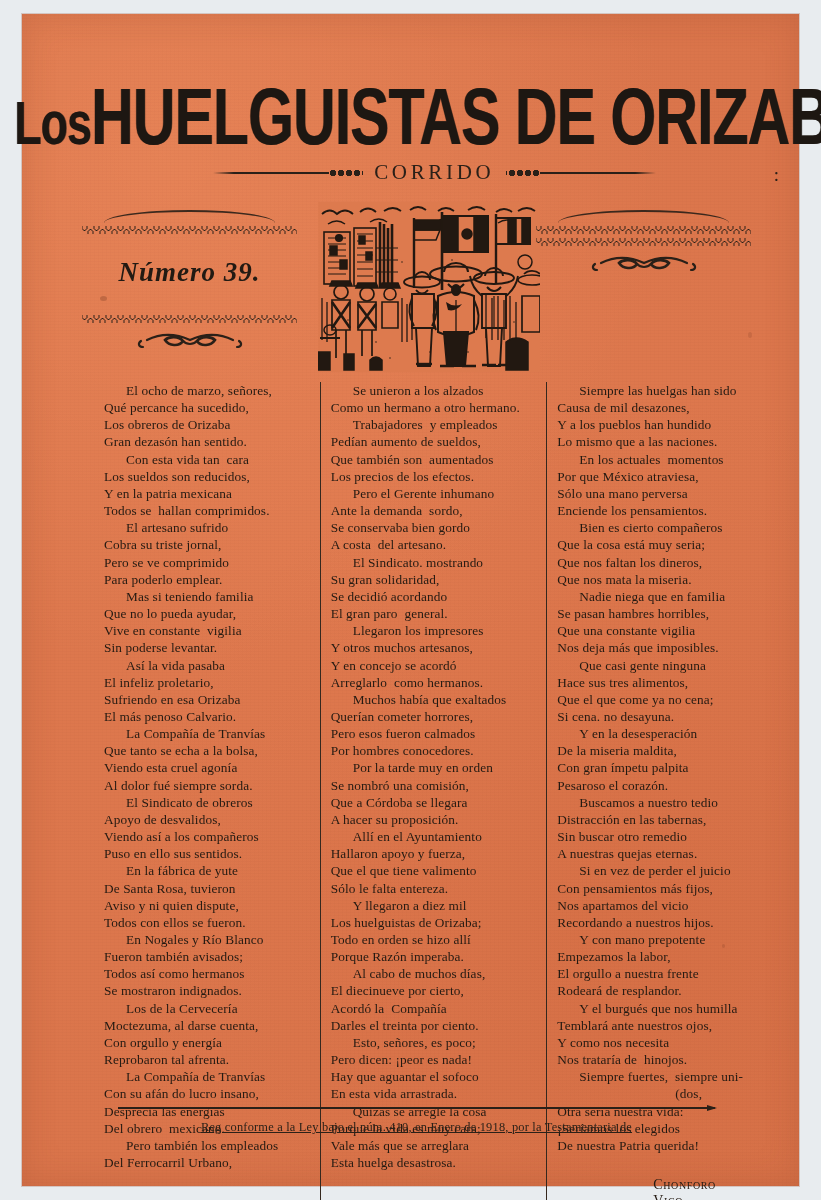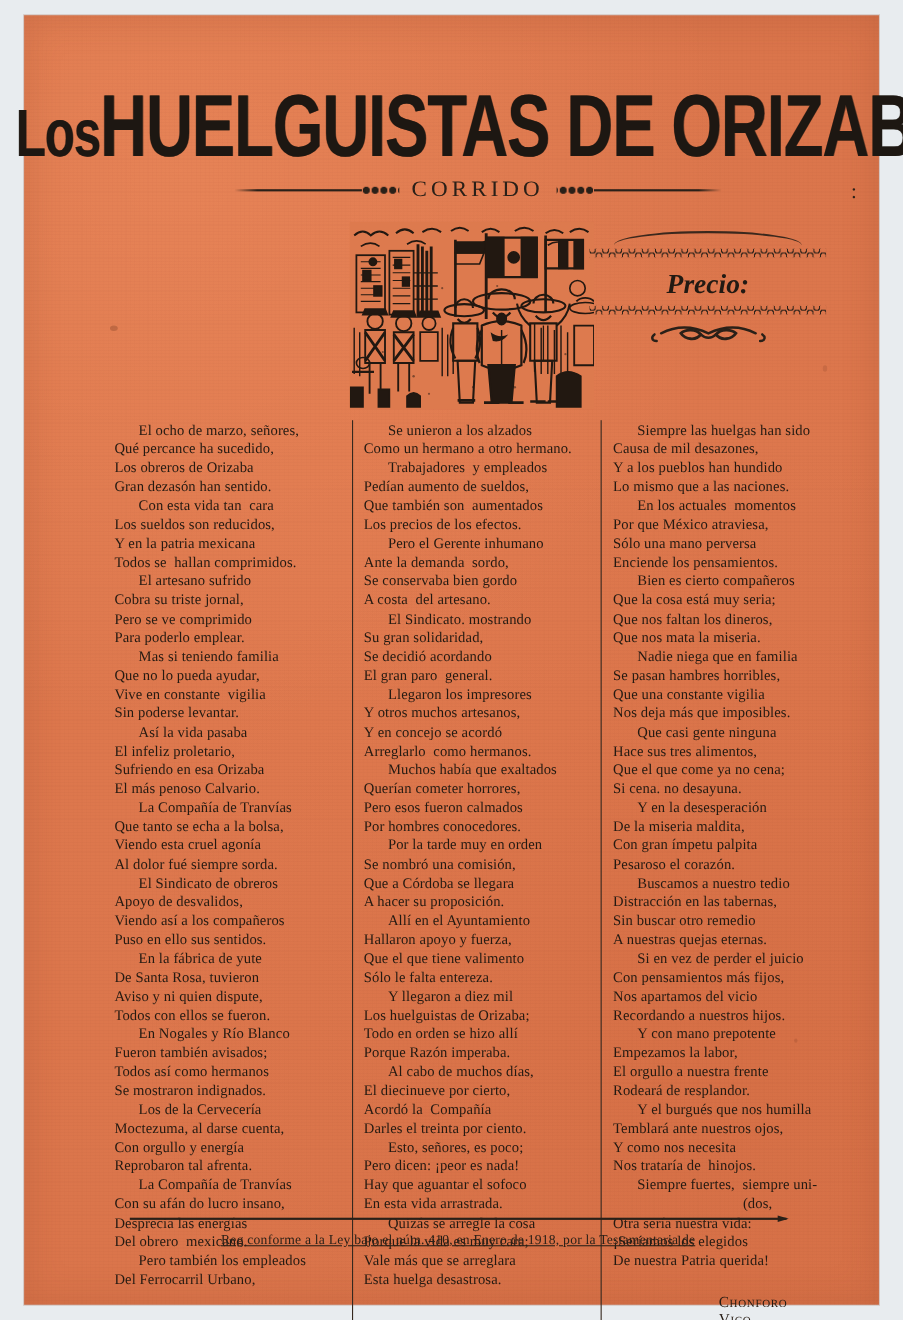--- a/index.html
+++ b/index.html
@@ -287,20 +287,38 @@
 
     <div class="subtitle-row">
       <span class="orn-rule"></span>
       <span class="subtitle">CORRIDO</span>
       <span class="orn-rule flip"></span>
     </div>
     <div class="colon-mark">:</div>
 
     <div class="info-band">
 
+      <div class="side-block left">
+        <div class="brace"></div>
+        <div class="wavy"></div>
+        <div class="info-text numero">Número 39.</div>
+        <div class="wavy"></div>
+        <div class="flourish">
+          <svg width="110" height="20" viewBox="0 0 110 20" aria-hidden="true">
+            <g fill="none" stroke="#2a2018" stroke-width="2.2" stroke-linecap="round">
+              <path d="M12 9 C26 2, 40 2, 55 9 C70 2, 84 2, 98 9"></path>
+              <path d="M30 9 C34 15, 44 16, 48 10 C44 5, 34 5, 30 9 Z" stroke-width="2.6"></path>
+              <path d="M62 10 C66 16, 76 15, 80 9 C76 5, 66 5, 62 10 Z" stroke-width="2.6"></path>
+              <path d="M48 10 C52 14, 58 14, 62 10"></path>
+              <path d="M6 10 C3 12, 3 16, 8 16"></path>
+              <path d="M104 10 C107 12, 107 16, 102 16"></path>
+            </g>
+          </svg>
+        </div>
+      </div>
 
       <div class="woodcut">
         <svg width="222" height="170" viewBox="0 0 222 170" aria-hidden="true">
           <rect x="0" y="0" width="222" height="170" fill="#dd7a4e"></rect>
           <g stroke="#221811" fill="none" stroke-width="1.5">
 
             <path d="M4 12 q8 -7 15 0 q8 -7 16 0 M42 10 q8 -7 16 0 M66 9 q9 -6 17 0 M92 8 q8 -6 16 0 M120 9 q8 -6 16 0 M150 8 q9 -6 17 0 M178 10 q8 -6 16 0 M200 9 q9 -6 17 0" stroke-width="1.8"></path>
             <path d="M10 22 q9 -6 17 0 M52 20 q9 -6 17 0 M120 19 q9 -6 17 0 M180 21 q9 -6 17 0"></path>
 
             <rect x="6" y="30" width="26" height="52" stroke-width="1.6"></rect>
@@ -406,21 +424,20 @@
               <circle cx="196" cy="120" r="1"></circle>
             <circle cx="72" cy="156" r="1"></circle>
               <circle cx="134" cy="58" r="1"></circle>
           </g>
         </svg>
       </div>
 
       <div class="side-block right">
         <div class="brace"></div>
         <div class="wavy"></div>
-        <div class="info-text precio-l1">Precio:</div>
         <div class="wavy"></div>
         <div class="flourish">
           <svg width="110" height="20" viewBox="0 0 110 20" aria-hidden="true">
             <g fill="none" stroke="#2a2018" stroke-width="2.2" stroke-linecap="round">
               <path d="M12 9 C26 2, 40 2, 55 9 C70 2, 84 2, 98 9"></path>
               <path d="M30 9 C34 15, 44 16, 48 10 C44 5, 34 5, 30 9 Z" stroke-width="2.6"></path>
               <path d="M62 10 C66 16, 76 15, 80 9 C76 5, 66 5, 62 10 Z" stroke-width="2.6"></path>
               <path d="M48 10 C52 14, 58 14, 62 10"></path>
               <path d="M6 10 C3 12, 3 16, 8 16"></path>
               <path d="M104 10 C107 12, 107 16, 102 16"></path>

